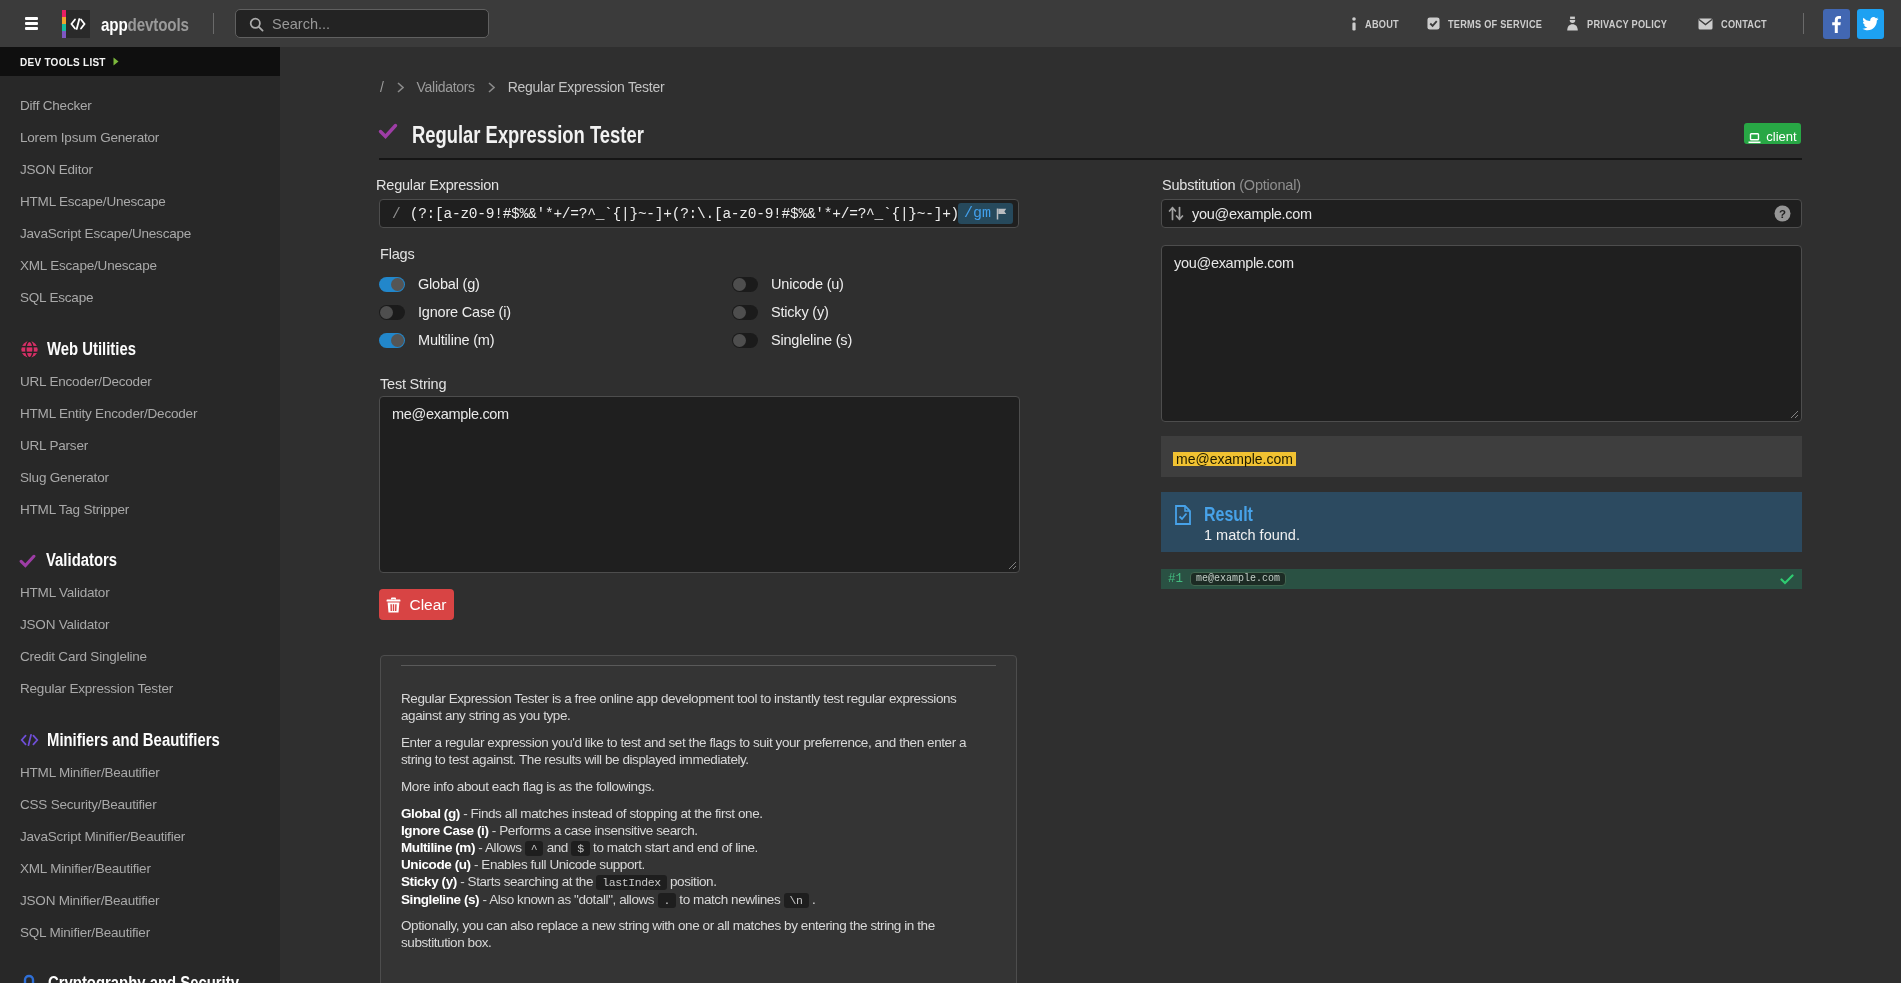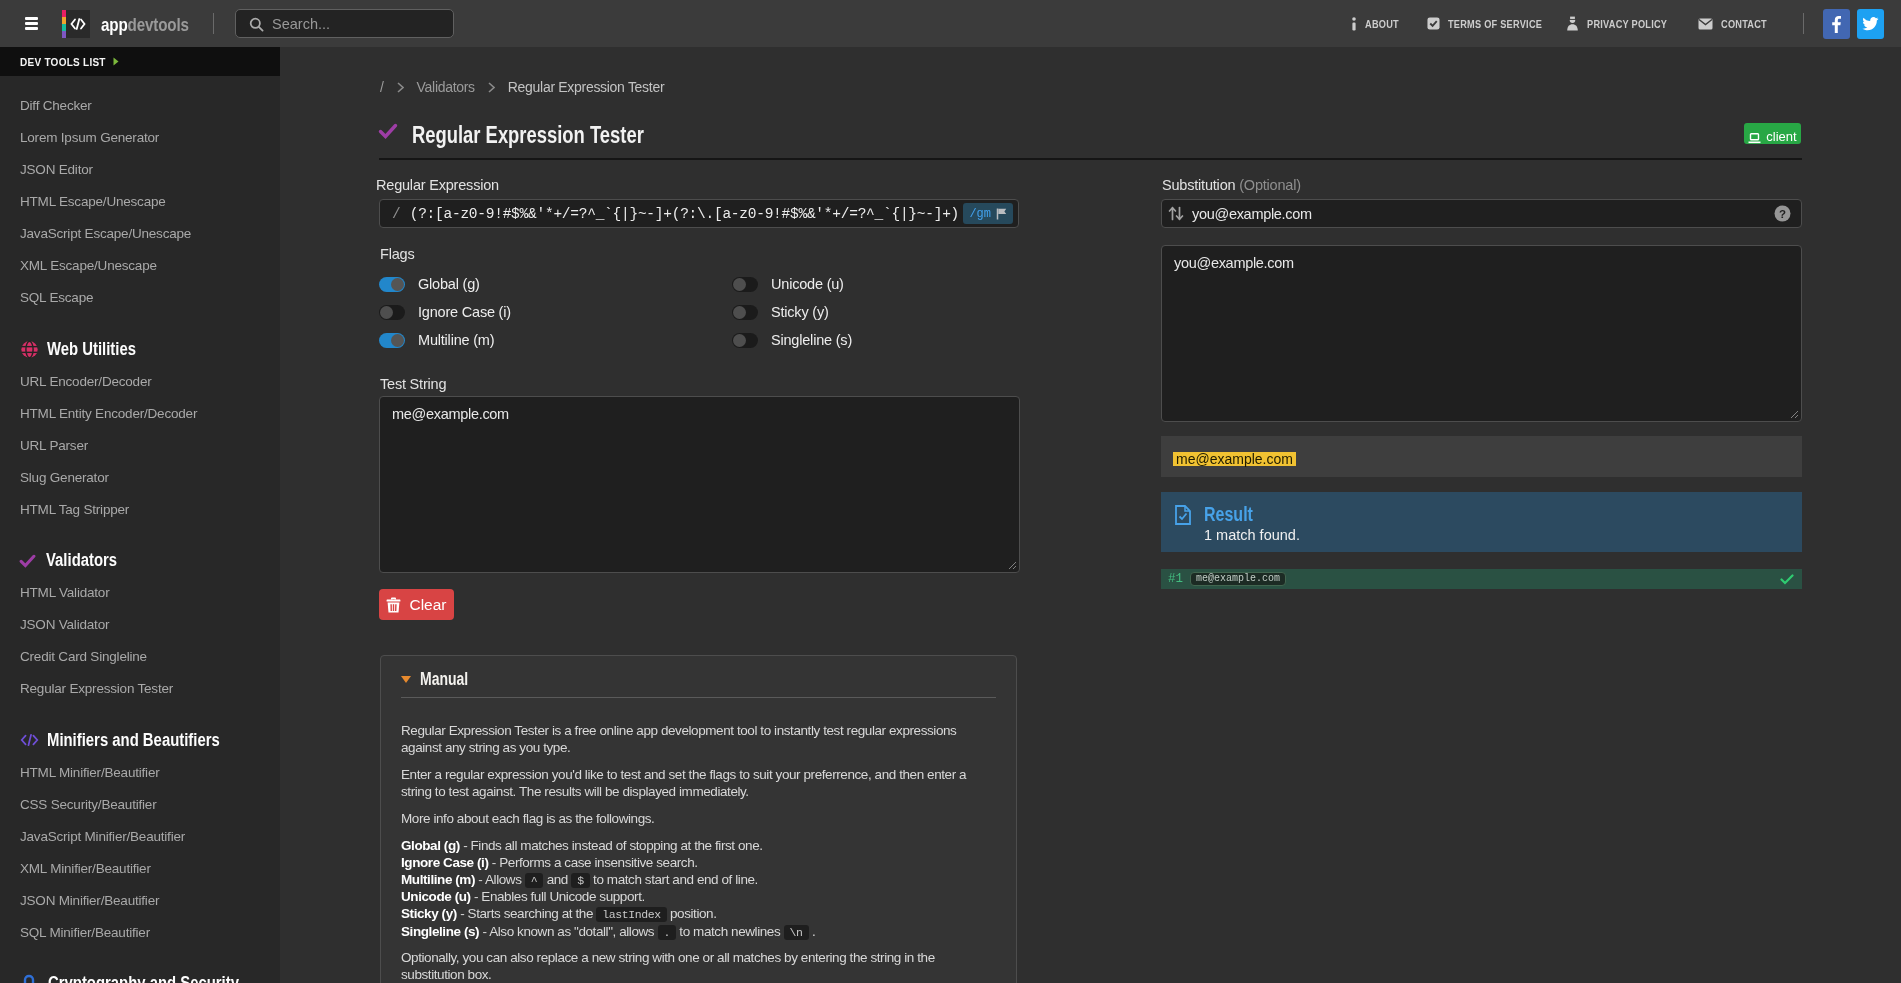--- a/index.html
+++ b/index.html
@@ -11,21 +11,21 @@
 #burger{position:absolute;left:25px;top:17px;width:13px}
 #burger div{height:2.6px;background:#fff;margin-bottom:2.6px;border-radius:1px}
 #logo{position:absolute;left:62px;top:10px;width:28px;height:28px;background:#2a2a2a}
 #logo .s1{position:absolute;left:0;top:0;width:4px;height:7px;background:#e91e63}
 #logo .s2{position:absolute;left:0;top:7px;width:4px;height:7px;background:#f0a32d}
 #logo .s3{position:absolute;left:0;top:14px;width:4px;height:7px;background:#17bc9c}
 #logo .s4{position:absolute;left:0;top:21px;width:4px;height:7px;background:#7e57c2}
 #brand{position:absolute;left:101px;top:14px;font-size:19px;font-weight:bold;color:#fff;letter-spacing:-0.2px}
 #brand .gr{color:#9a9a9a}
 #navsep{position:absolute;left:213px;top:13px;width:1px;height:21px;background:#6a6a6a}
-#search{position:absolute;left:235px;top:9px;width:219px;height:29px;background:#232323;border:1px solid #606060;border-radius:5px}
+#search{position:absolute;left:235px;top:9px;width:254px;height:29px;background:#232323;border:1px solid #606060;border-radius:5px}
 #search .ph{position:absolute;left:36px;top:6px;font-size:14.5px;color:#989898}
 .nlink{position:absolute;top:0;height:47px;display:flex;align-items:center;color:#cdcdcd;font-size:11.5px;font-weight:bold;letter-spacing:0.3px}
 .nlink svg{margin-right:8px}
 .sbtn{position:absolute;top:9px;width:27px;height:30px;border-radius:3px;display:flex;align-items:center;justify-content:center}
 #fb{background:#4267b2;left:1823px}
 #tw{background:#1da1f2;left:1857px}
 #navsep2{position:absolute;left:1803px;top:13px;width:1px;height:21px;background:#6a6a6a}
 
 #sidebar{position:absolute;left:0;top:47px;width:280px;height:936px;background:#282828;overflow:hidden}
 #sblist{position:absolute;left:0;top:10.5px;width:280px}
@@ -49,21 +49,21 @@
 #badge svg{margin-right:5px}
 
 .lbl{position:absolute;font-size:14.5px;color:#e2e2e2;letter-spacing:-0.2px}
 .lbl .opt{color:#8f8f8f}
 .inp{position:absolute;background:#1f1f1f;border:1px solid #4d4d4d;border-radius:4px}
 
 #rxinp{left:379px;top:199px;width:640px;height:29px;display:flex;align-items:center;padding:0 5px 0 12px}
 #rxinp .sl{color:#8f8f8f;font-family:"Liberation Mono",monospace;font-size:14.5px;margin-right:9px}
 #rxinp .rx{color:#ececec;font-family:"Liberation Mono",monospace;font-size:14.5px;letter-spacing:-0.25px;white-space:nowrap;overflow:hidden;flex:1}
 #gmbadge{background:#26495c;border-radius:3px;height:21px;display:flex;align-items:center;padding:0 6px;flex:none}
-#gmbadge .t{color:#42a0ec;font-family:"Liberation Mono",monospace;font-size:12px;margin-right:5px}
+#gmbadge .t{color:#42a0ec;font-family:"Liberation Mono",monospace;font-size:15px;margin-right:5px}
 .togglerow{position:absolute;display:flex;align-items:center}
 .tog{width:26px;height:15px;border-radius:8px;position:relative;flex:none}
 .tog .knob{position:absolute;top:1px;width:13px;height:13px;border-radius:50%}
 .tog.on{background:#2287cb}
 .tog.on .knob{right:1px;background:#555}
 .tog.off{background:#1b1b1b}
 .tog.off .knob{left:1px;background:#4e4e4e}
 .togglerow .tl{margin-left:13px;font-size:14.5px;color:#ededed;letter-spacing:-0.2px}
 #ta1{left:379px;top:396px;width:641px;height:177px;padding:9px 12px;color:#e8e8e8;font-size:14.5px;letter-spacing:-0.3px}
 #clear{position:absolute;left:379px;top:589px;width:75px;height:31px;background:#d84444;border-radius:4px;display:flex;align-items:center;justify-content:center;color:#fff;font-size:15.5px}
@@ -322,24 +322,20 @@
         <path d="M1.6 5.6 L13.4 5.6 L12.5 15.5 L2.5 15.5 Z"></path>
       </g>
       <g stroke="#d84444" stroke-width="1.4">
         <path d="M5.1 7.2 L5.3 14"></path>
         <path d="M7.5 7.2 L7.5 14"></path>
         <path d="M9.9 7.2 L9.7 14"></path>
       </g>
     </svg>Clear</div>
 
 <div id="card">
-  <div id="mhead">
-      <div class="tri"></div>
-      <span class="mt cond">Manual</span>
-    </div>
   <div id="mhr"></div>
   <p class="first">Regular Expression Tester is a free online app development tool to instantly test regular expressions<br>against any string as you type.</p>
   <p>Enter a regular expression you'd like to test and set the flags to suit your preferrence, and then enter a<br>string to test against. The results will be displayed immediately.</p>
   <p>More info about each flag is as the followings.</p>
   <p><b>Global (g)</b> - Finds all matches instead of stopping at the first one.<br>
 <b>Ignore Case (i)</b> - Performs a case insensitive search.<br>
 <b>Multiline (m)</b> - Allows <span class="code">^</span> and <span class="code">$</span> to match start and end of line.<br>
 <b>Unicode (u)</b> - Enables full Unicode support.<br>
 <b>Sticky (y)</b> - Starts searching at the <span class="code">lastIndex</span> position.<br>
 <b>Singleline (s)</b> - Also known as "dotall", allows <span class="code">.</span> to match newlines <span class="code">\n</span> .</p>

